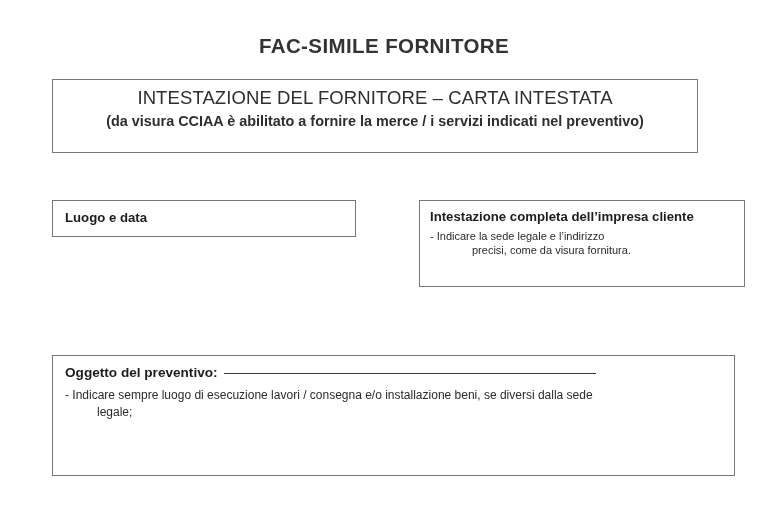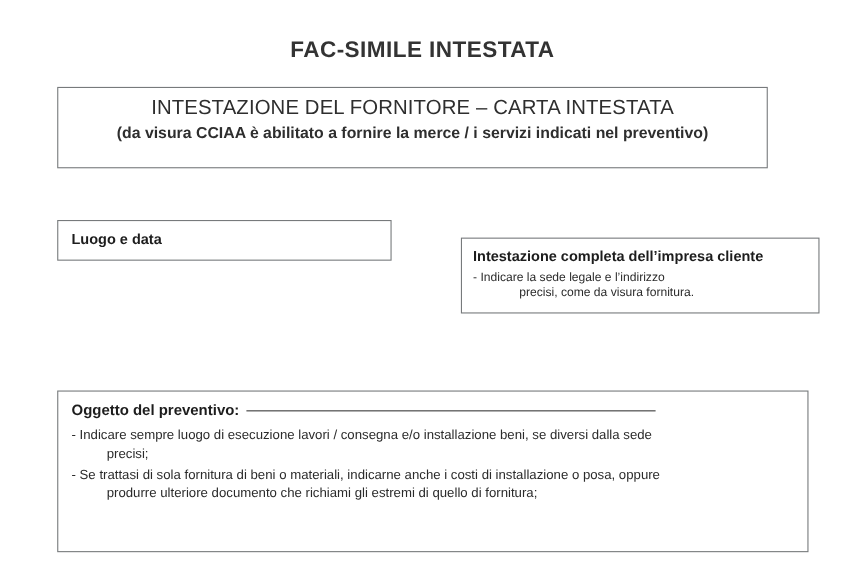--- a/index.html
+++ b/index.html
@@ -81,23 +81,22 @@
     font-weight: bold;
     color: #1d1d1d;
     padding: 9px 0 0 12px;
   }
 
   
   #client-box {
     left: 419px;
     top: 200px;
     width: 326px;
-    height: 69px;
+    height: 87px;
     padding: 8px 10px 0 10px;
-    margin-top: 16px;
   }
   .client-title {
     font-size: 13.2px;
     font-weight: bold;
     color: #1d1d1d;
     line-height: 1.25;
   }
   .client-note {
     font-size: 11px;
     color: #2b2b2b;
@@ -110,21 +109,21 @@
     display: block;
     padding-left: 32px;
     text-indent: 0;
   }
 
   
   #subject-box {
     left: 52px;
     top: 355px;
     width: 683px;
-    height: 147px;
+    height: 121px;
     padding: 9px 12px 0 12px;
   }
   .subject-line {
     display: flex;
     align-items: baseline;
     font-size: 13.6px;
   }
   .subject-label {
     font-weight: bold;
     color: #1d1d1d;
@@ -154,21 +153,21 @@
     display: block;
     padding-left: 22px;
     text-indent: 0;
   }
 </style>
 </head>
 <body>
 
 <div class="page">
 
-  <div class="doc-title">FAC-SIMILE INTESTATA</div>
+  <div class="doc-title">FAC-SIMILE FORNITORE</div>
 
   <div class="box" id="supplier-box">
     <div class="supplier-title">INTESTAZIONE DEL FORNITORE – CARTA INTESTATA</div>
     <div class="supplier-sub">(da visura CCIAA è abilitato a fornire la merce / i servizi indicati nel preventivo)</div>
   </div>
 
   <div class="box" id="place-date-box">
     <div class="place-date-label">Luogo e data</div>
   </div>
 
@@ -183,23 +182,19 @@
   <div class="box" id="subject-box">
 
     <div class="subject-line">
       <span class="subject-label">Oggetto del preventivo:</span>
       <span class="subject-rule"></span>
     </div>
 
     <div class="subject-bullets">
       <div class="bullet">
         <span>- Indicare sempre luogo di esecuzione lavori / consegna e/o installazione beni, se diversi dalla sede</span>
-        <span class="cont">precisi;</span>
-      </div>
-      <div class="bullet">
-        <span>- Se trattasi di sola fornitura di beni o materiali, indicarne anche i costi di installazione o posa, oppure</span>
-        <span class="cont">produrre ulteriore documento che richiami gli estremi di quello di fornitura;</span>
+        <span class="cont">legale;</span>
       </div>
     </div>
 
   </div>
 
 </div>
 
 </body></html>

